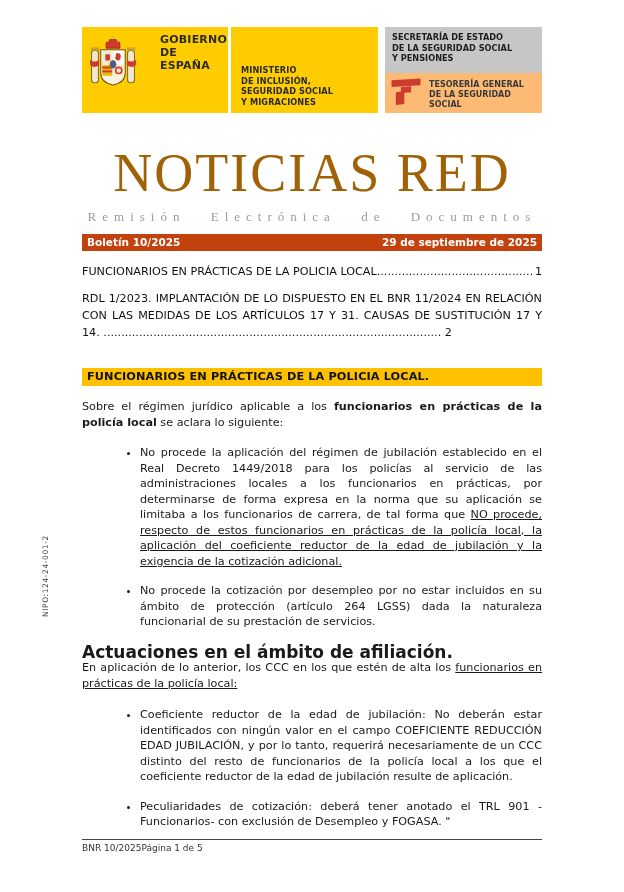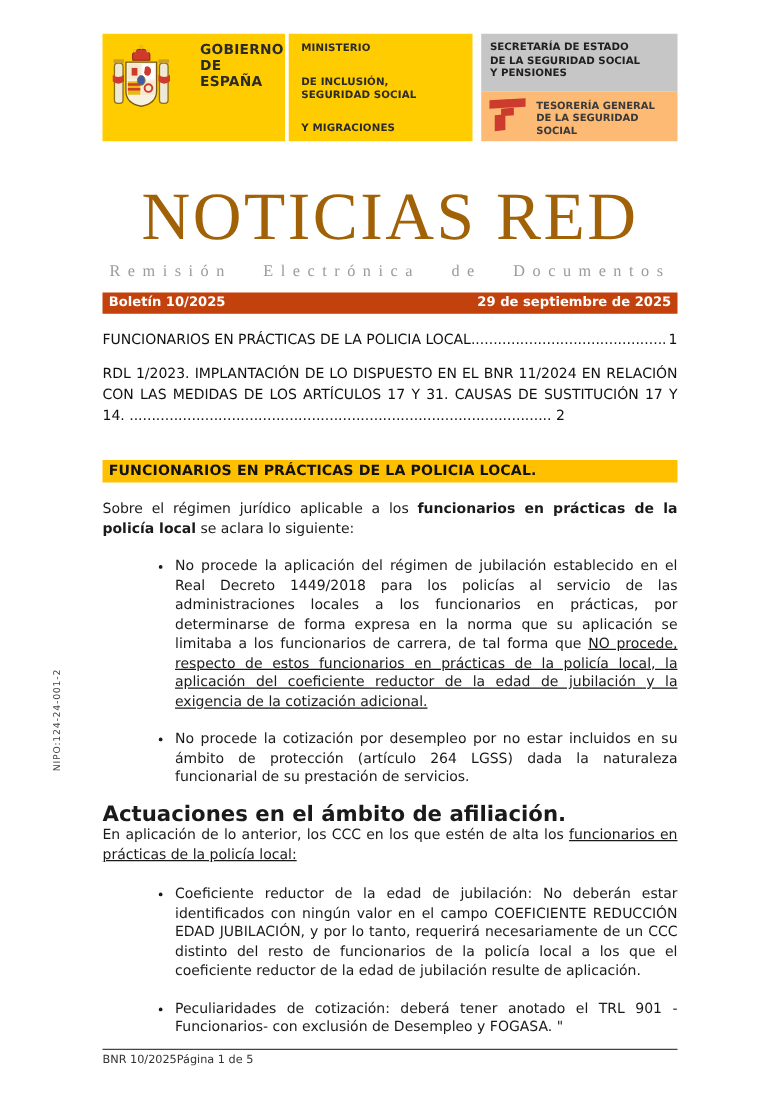--- a/index.html
+++ b/index.html
@@ -8,21 +8,21 @@
     font-family:"DejaVu Sans","Liberation Sans",sans-serif;color:#1a1a1a;
     overflow:hidden;margin:0 auto;box-sizing:border-box;
   }
   .content{position:relative;margin:0 82px;width:460px;}
 
   
   .gov-header{display:flex;margin-top:27px;height:86px;}
   .ybox{background:#FFCC00;color:#2b2b2b;box-sizing:border-box;}
   .gob-box{width:146px;display:flex;align-items:flex-start;padding:6px 8px;gap:24px;}
   .gob-text{font-size:11px;font-weight:bold;line-height:13px;letter-spacing:.2px;}
-  .min-box{width:147px;margin-left:3px;display:flex;flex-direction:column;justify-content:space-between;padding:6px 10px;}
+  .min-box{width:147px;margin-left:3px;display:flex;flex-direction:column;justify-content:flex-end;padding:6px 10px;}
   .min-text{font-size:8.2px;font-weight:bold;line-height:10.5px;letter-spacing:.1px;}
   .right-col{margin-left:7px;width:157px;display:flex;flex-direction:column;}
   .sec-box{background:#C6C6C6;padding:5px 7px;height:59px;box-sizing:border-box;}
   .sec-text{font-size:8.2px;font-weight:bold;line-height:10.5px;color:#1f1f1f;}
   .tes-box{background:#fdba74;display:flex;align-items:center;gap:6px;padding:4px 0 0 4px;height:42px;box-sizing:border-box;}
   .tes-text{font-size:8px;font-weight:bold;line-height:10px;color:#3a3a3a;}
 
   
   .masthead{text-align:center;margin-top:32px;}
   .doc-title{font-family:"Liberation Serif","DejaVu Serif",serif;font-size:54px;

